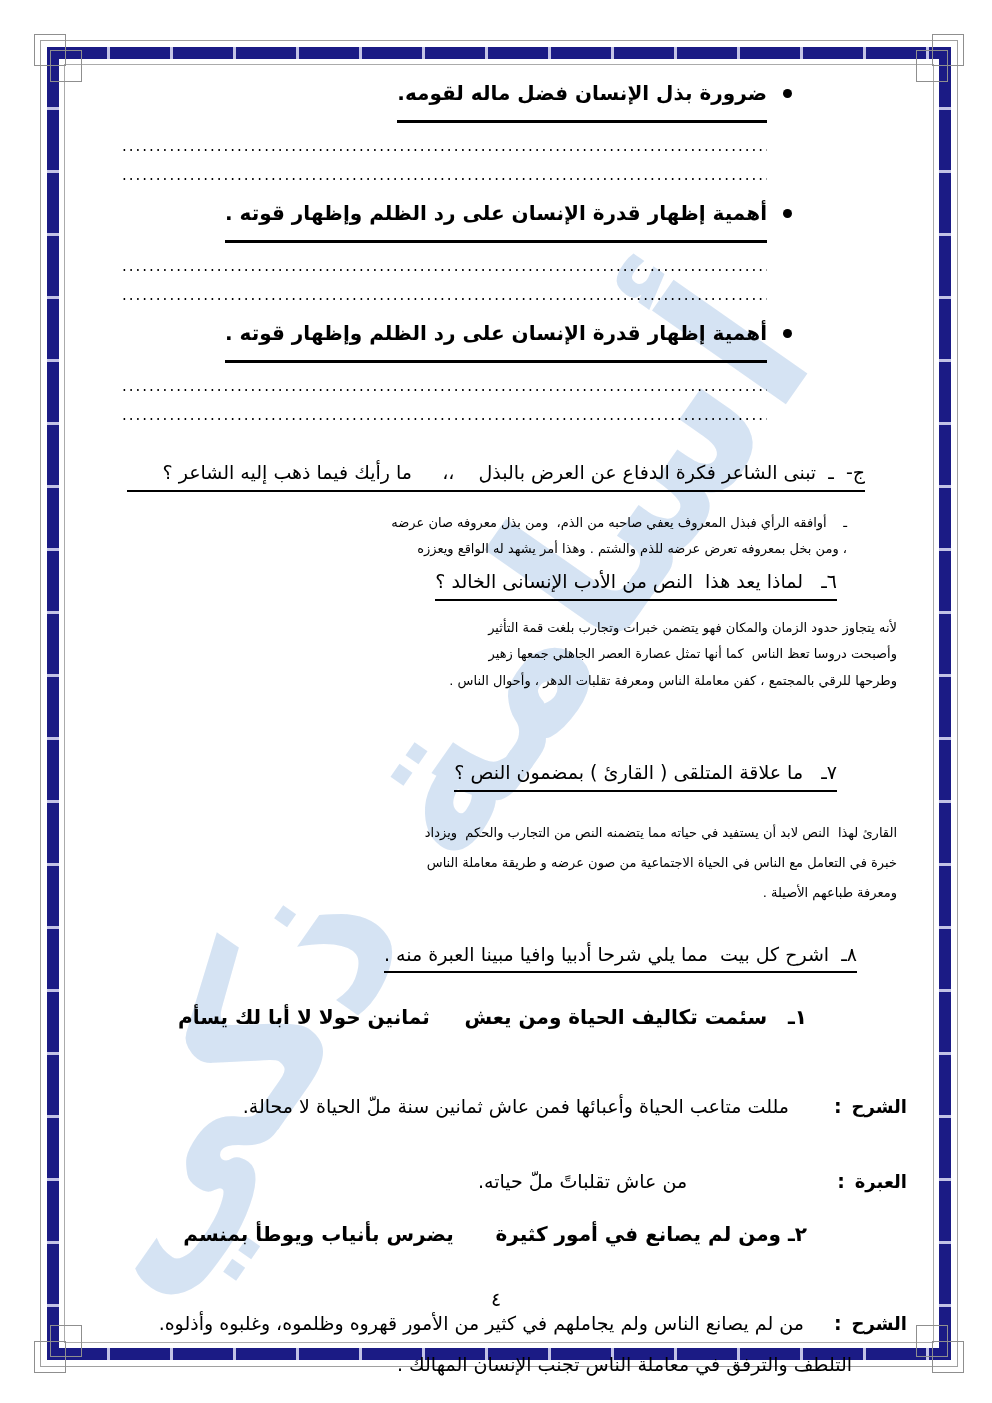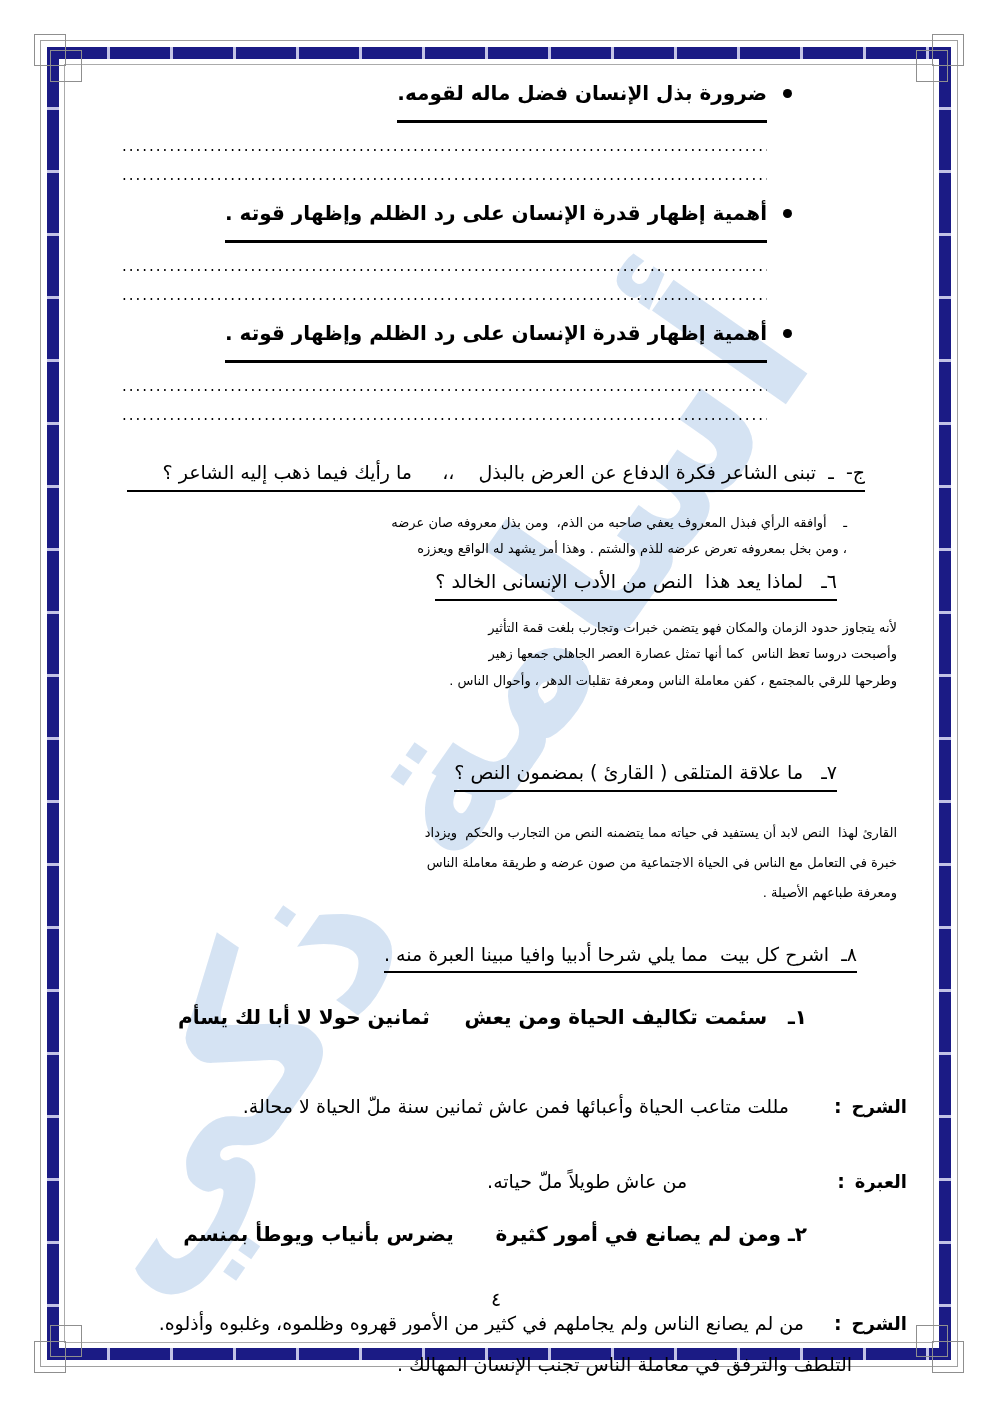--- a/index.html
+++ b/index.html
@@ -151,21 +151,21 @@
 
     <div class="verse">١ـ   سئمت تكاليف الحياة ومن يعش     ثمانين حولا لا أبا لك يسأم</div>
     <div class="expl-row first gap-45">
       <span class="lbl">الشرح</span>
       <span class="sep">:</span>
       <span class="body">مللت متاعب الحياة وأعبائها فمن عاش ثمانين سنة ملّ الحياة لا محالة.</span>
     </div>
     <div class="expl-row gap-145">
       <span class="lbl">العبرة</span>
       <span class="sep">:</span>
-      <span class="body">من عاش طويلاً ملّ حياته.</span>
+      <span class="body">من عاش تقلباتً ملّ حياته.</span>
     </div>
 
     <div class="verse v2">٢ـ ومن لم يصانع في أمور كثيرة      يضرس بأنياب ويوطأ بمنسم</div>
     <div class="expl-row first gap-35">
       <span class="lbl">الشرح</span>
       <span class="sep">:</span>
       <span class="body">من لم يصانع الناس ولم يجاملهم في كثير من الأمور قهروه وظلموه، وغلبوه وأذلوه.</span>
     </div>
     <div class="expl-row gap-70">
 

